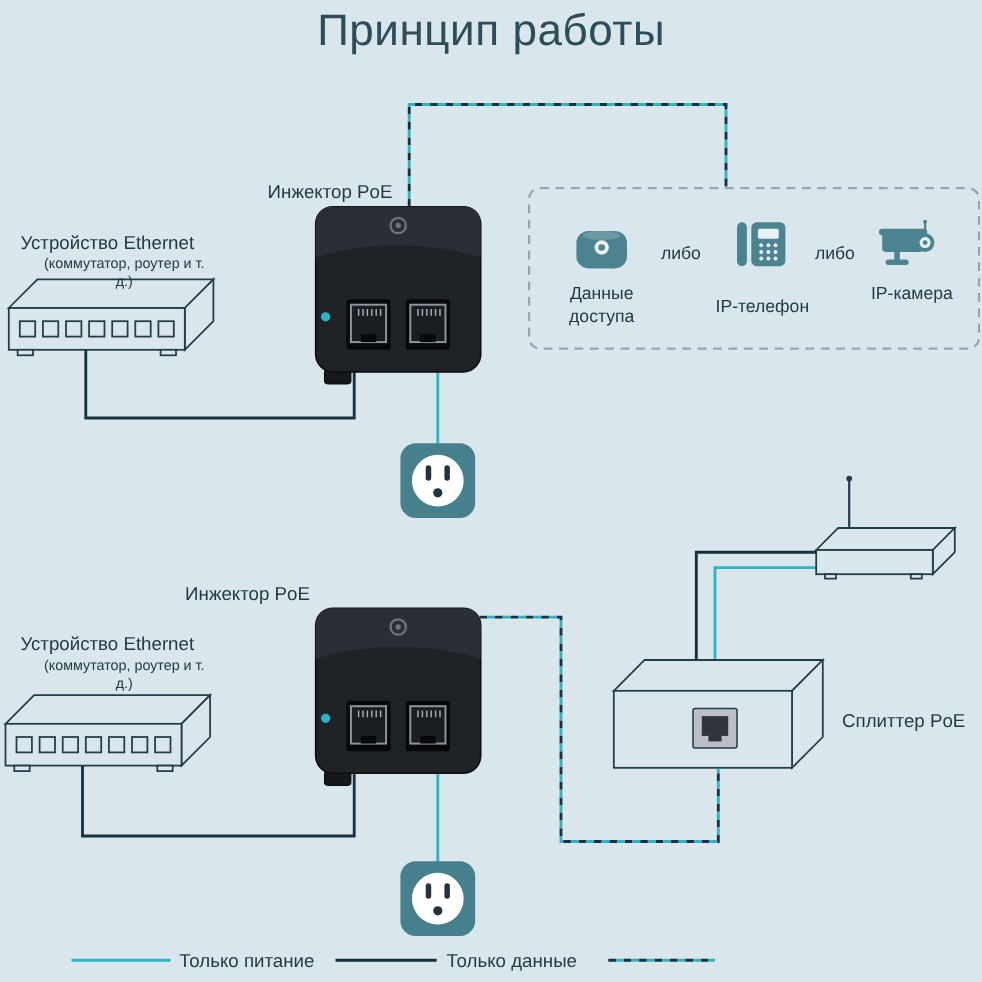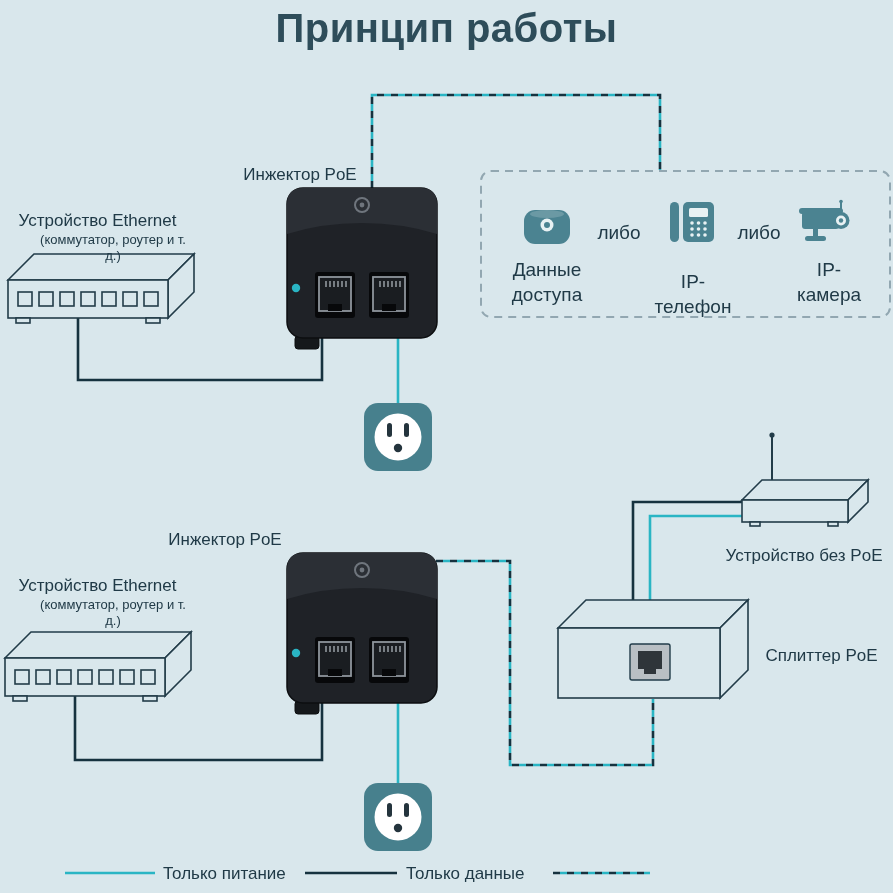--- a/index.html
+++ b/index.html
@@ -13,26 +13,26 @@
     --lineart-stroke:#223c49;
   }
   html,body{margin:0;padding:0;background:var(--background);}
   .stage{
     position:relative;width:893px;height:893px;overflow:hidden;
     background:var(--background);
     font-family:"Liberation Sans",sans-serif;color:var(--text);
   }
   .title{
     position:absolute;top:6px;left:0;width:100%;text-align:center;
-    font-size:40px;font-weight:bold;color:var(--title);letter-spacing:.5px;
+    font-size:40px;font-weight:normal;color:var(--title);letter-spacing:.5px;
   }
   svg.diagram{position:absolute;left:0;top:0;}
   .label{position:absolute;font-size:17px;line-height:1.3;}
   .label .sub{font-size:13px;line-height:1.2;margin-left:31px;}
-  .small-label{font-size:19px;}
+  .small-label{font-size:16px;}
   .lineart{fill:var(--background);stroke:var(--lineart-stroke);stroke-width:1.6;}
   .conn{fill:none;stroke-width:2.6;}
   .power{stroke:var(--power-line);}
   .data{stroke:var(--data-line);}
   .dashA{stroke-dasharray:7 7;}
   .dashB{stroke-dasharray:7 7;stroke-dashoffset:7;}
 </style>
 </head>
 <body>
 
@@ -197,20 +197,19 @@
   <div class="label small-label" style="left:734px;top:221px;width:50px;text-align:center">либо</div>
   <div class="label small-label" style="left:786px;top:258px;width:86px;text-align:center">IP-камера</div>
 
   <div class="label" style="left:0;top:575px;width:195px;text-align:center">
     <div>Устройство Ethernet</div>
     <div class="sub">(коммутатор, роутер и т. д.)</div>
   </div>
 
   <div class="label" style="left:155px;top:529px;width:140px;text-align:center">Инжектор PoE</div>
 
-  <div class="label" style="left:715px;top:545px;width:178px;text-align:center">Устройство без PoE</div>
 
   <div class="label" style="left:750px;top:645px;width:143px;text-align:center">Сплиттер PoE</div>
 
   <div class="label" style="left:163px;top:863px">Только питание</div>
   <div class="label" style="left:406px;top:863px">Только данные</div>
 
 </div>
 
 </body></html>

